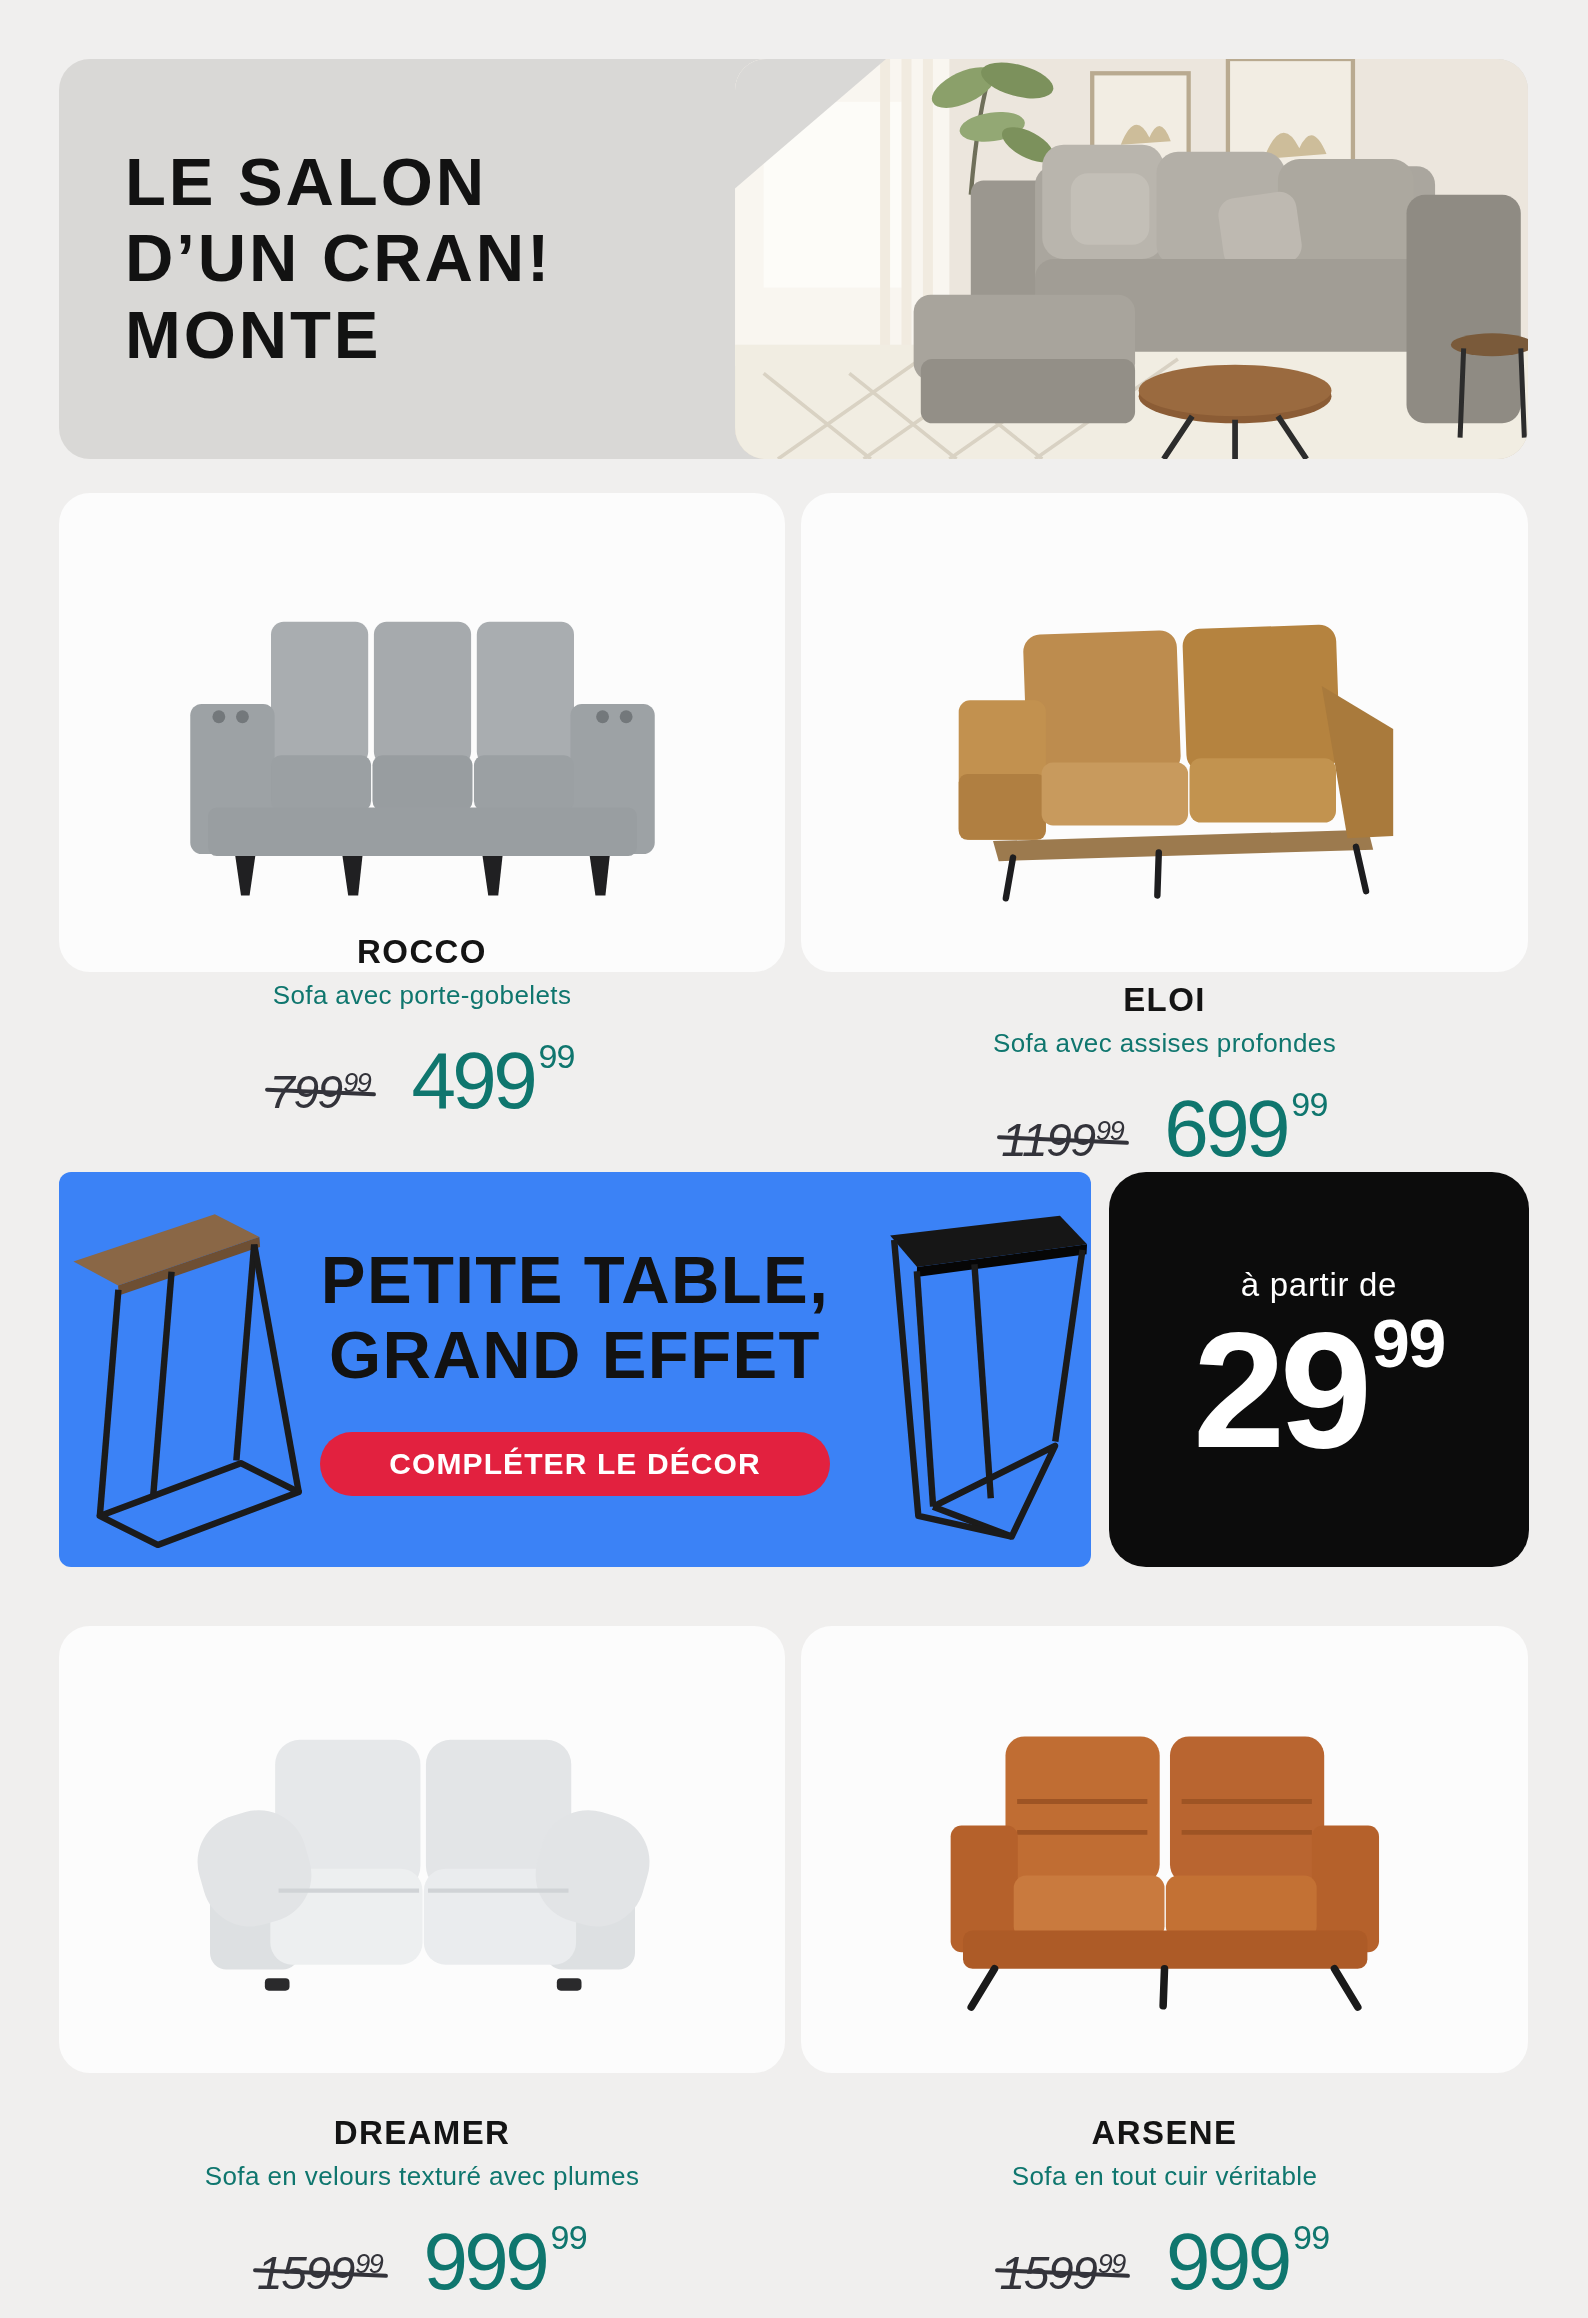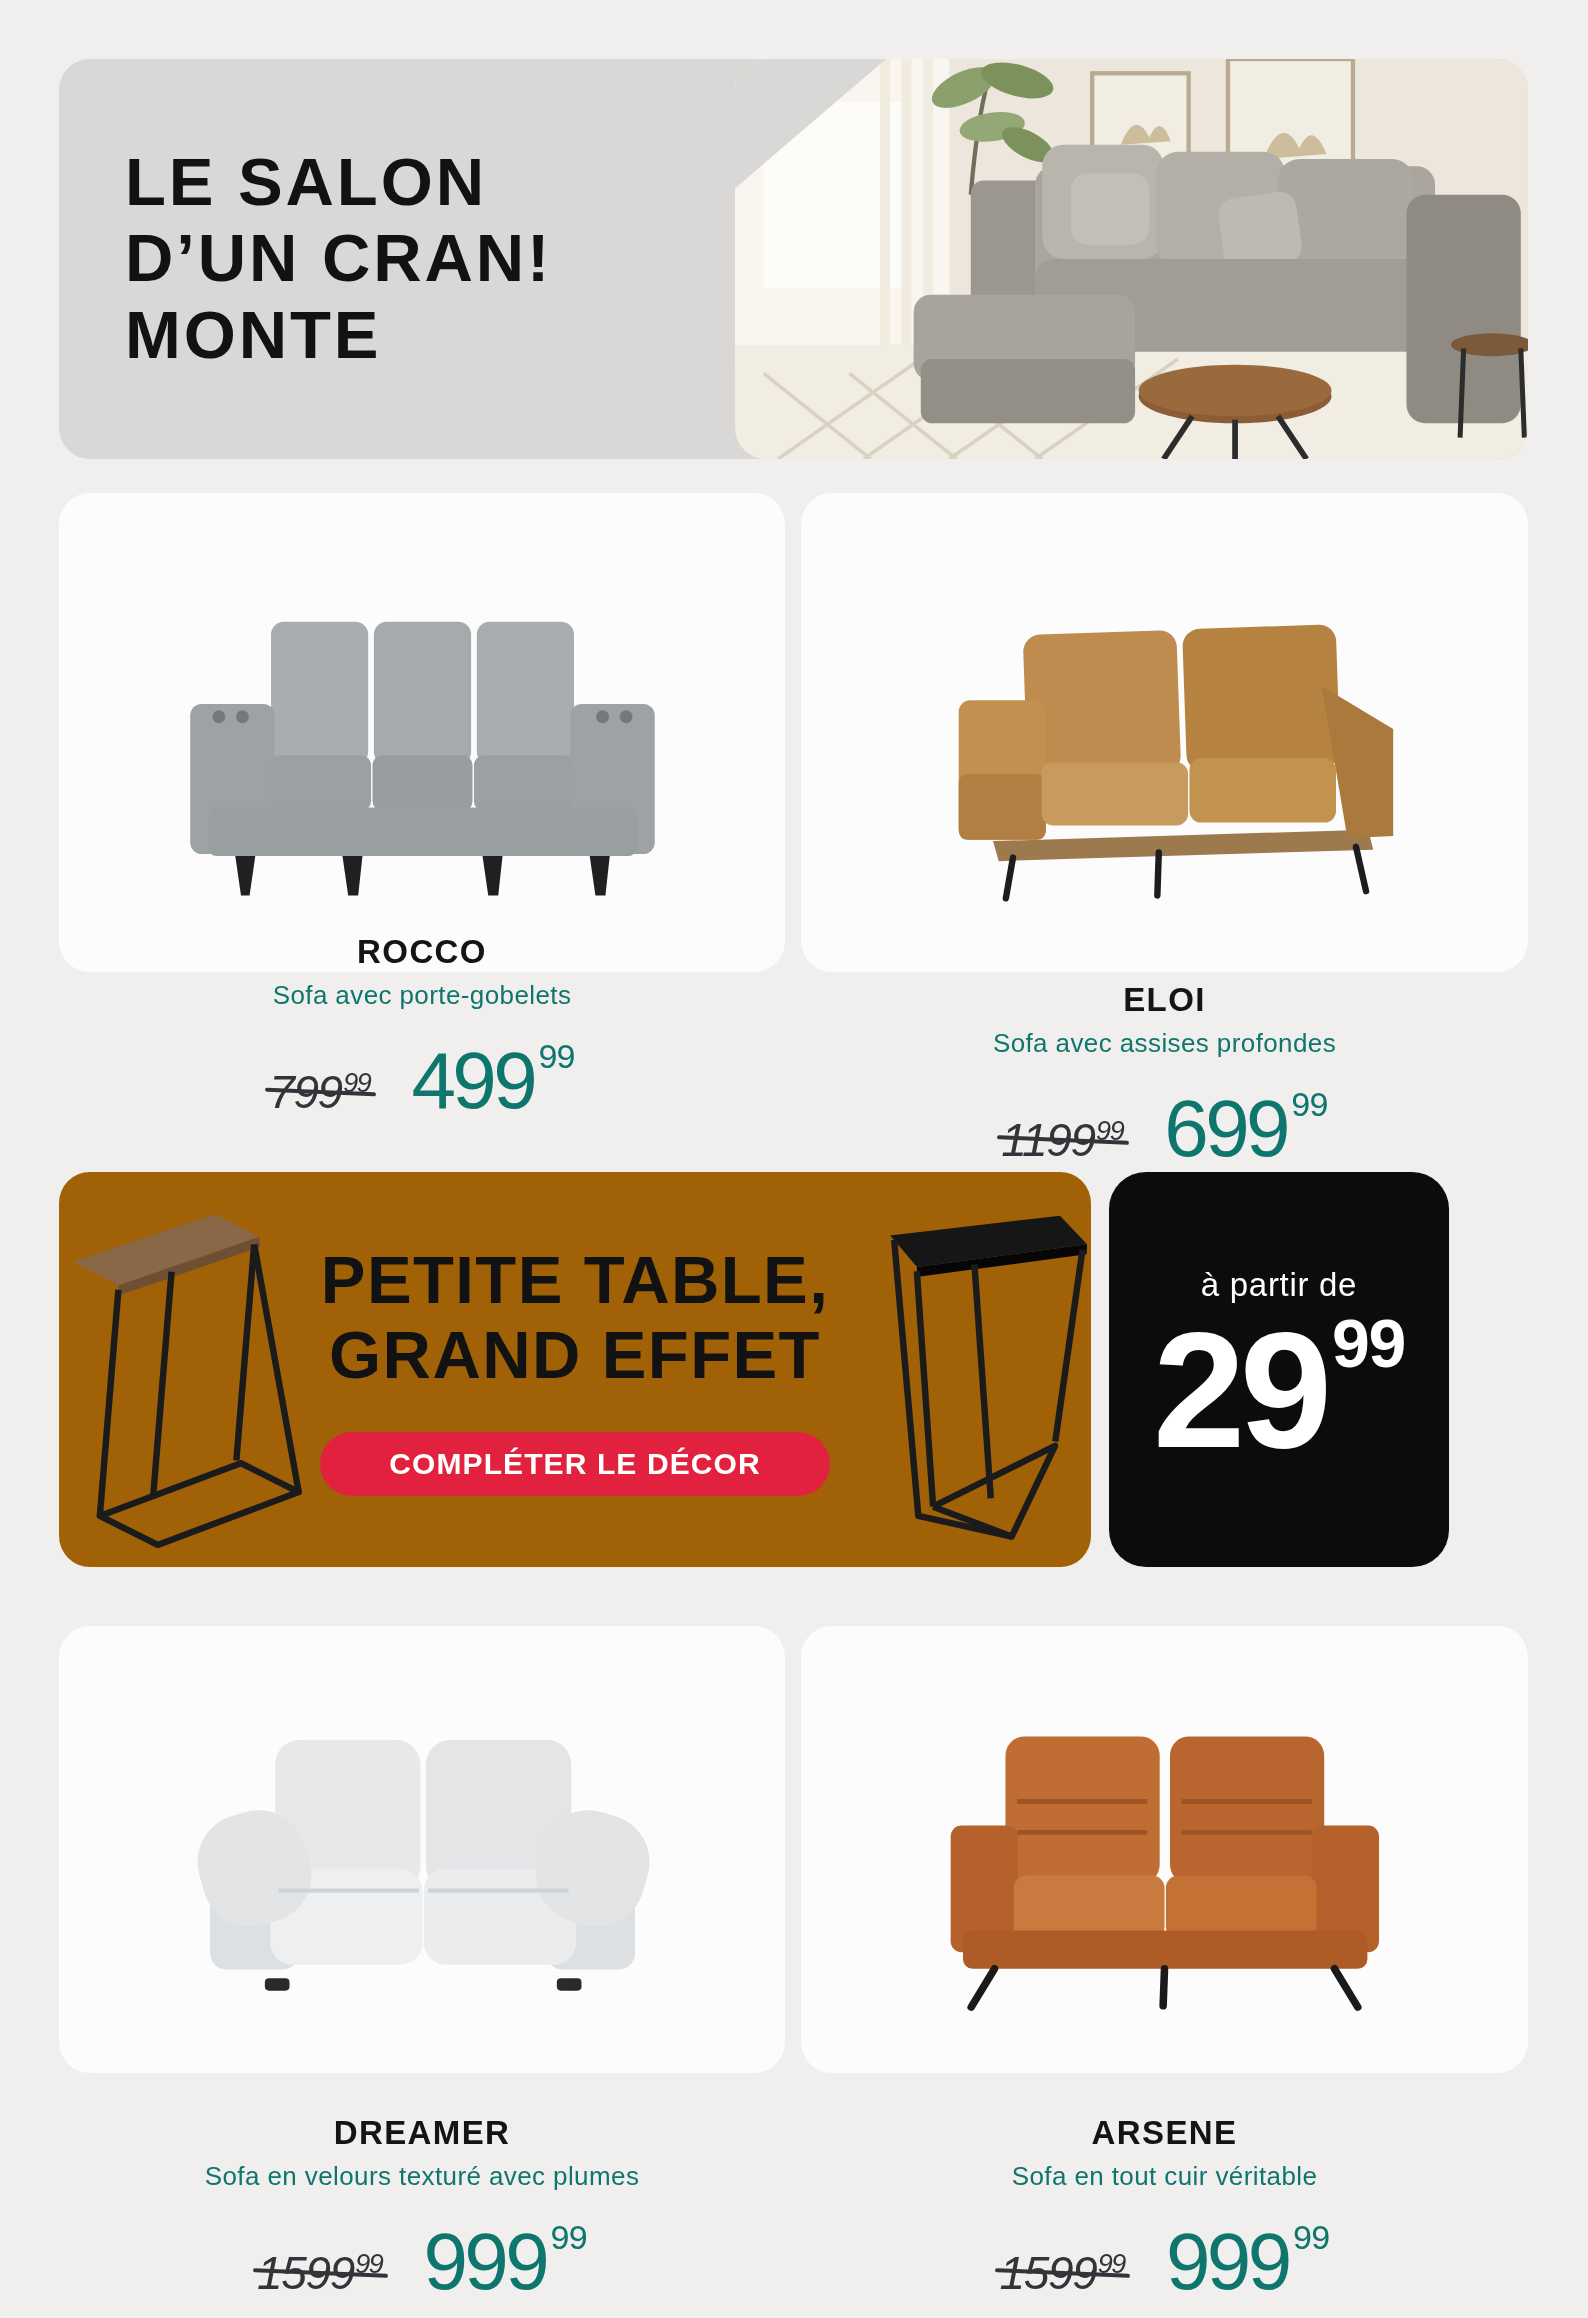--- a/index.html
+++ b/index.html
@@ -36,31 +36,31 @@
   .p-prices{margin-top:14.3px;display:flex;justify-content:center;align-items:baseline;gap:41px;line-height:1;}
   .old{position:relative;font-style:italic;font-size:46px;color:#33333a;letter-spacing:-1.4px;}
   .old .cents{font-size:27px;position:relative;top:-15.7px;margin-left:1.4px;}
   .old::after{content:"";position:absolute;left:-4.3px;right:-5.7px;top:47%;height:3.6px;
         background:#33333a;transform:rotate(2.5deg);border-radius:2.1px;}
   .new{font-size:80px;color:#0f766e;letter-spacing:-3.6px;font-weight:400;margin-top:15px;}
   .new .cents{font-size:34px;position:relative;top:-40px;margin-left:4.3px;letter-spacing:-0.7px;}
 
   
   .promo-white{position:absolute;left:59px;top:1172px;width:1032px;height:395px;
-        background:#a16207;border-radius:31px;overflow:hidden;}
+        background:#3b82f6;border-radius:12px;overflow:hidden;}
   .promo-title{position:absolute;left:0;right:0;top:70px;text-align:center;
         font-size:67px;font-weight:700;line-height:1.12;letter-spacing:1.4px;color:#121212;}
   .decor-btn{position:absolute;left:50%;top:260px;transform:translateX(-50%);
         width:510px;height:64px;border-radius:33px;background:#e2213f;border:none;
         color:#ffffff;font-family:inherit;font-size:30px;font-weight:700;letter-spacing:1.1px;
         display:flex;align-items:center;justify-content:center;cursor:pointer;}
   .table-left{position:absolute;left:13px;top:37px;width:243px;height:343px;transform:rotate(-4deg);}
   .table-right{position:absolute;right:1.4px;top:29px;width:250px;height:350px;transform:rotate(3deg);}
 
-  .price-tile{position:absolute;left:1109px;top:1172px;width:340px;height:395px;
+  .price-tile{position:absolute;left:1109px;top:1172px;width:420px;height:395px;
         background:#0c0c0c;border-radius:37px;color:#ffffff;cursor:pointer;
         display:flex;flex-direction:column;align-items:center;justify-content:center;}
   .tile-prefix{font-size:33px;letter-spacing:0.7px;margin-bottom:2.9px;}
   .tile-price{font-size:166px;font-weight:700;line-height:1;letter-spacing:-5.7px;white-space:nowrap;}
   .tile-price .cents{font-size:68px;position:relative;top:-80px;margin-left:5.7px;letter-spacing:-1.4px;}
 </style>
 </head>
 <body>
 
 <div class="page">

